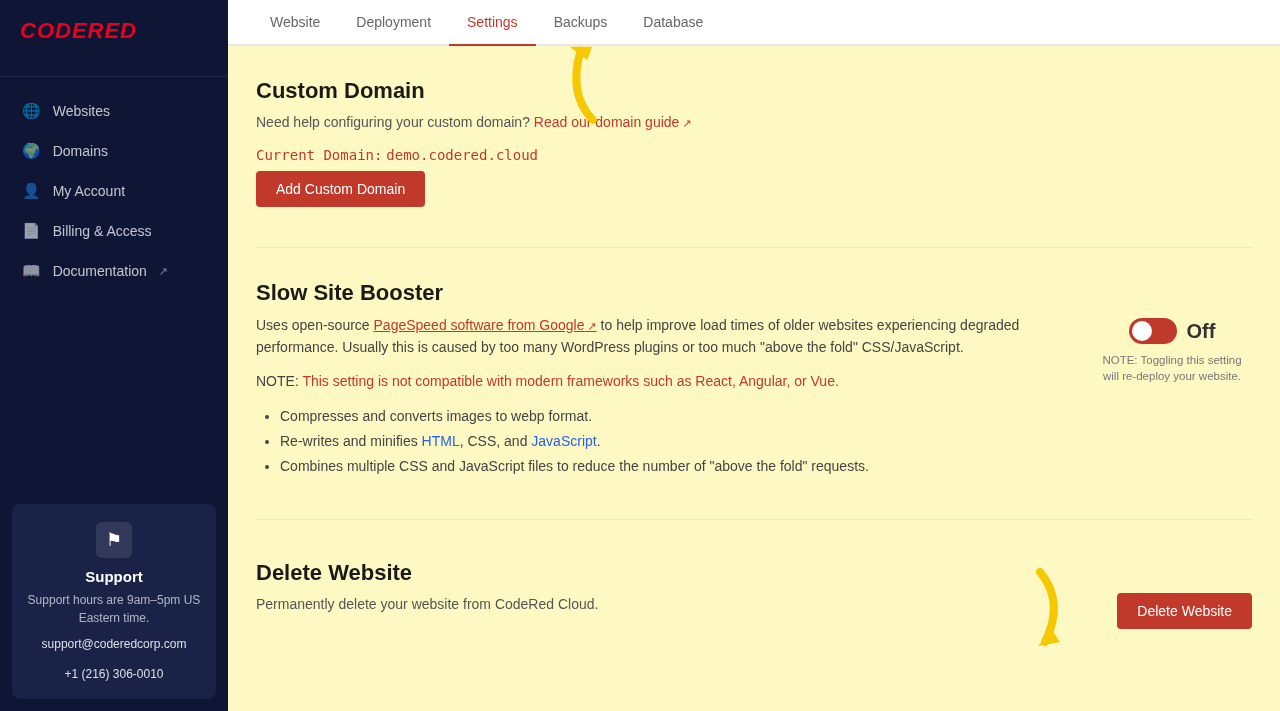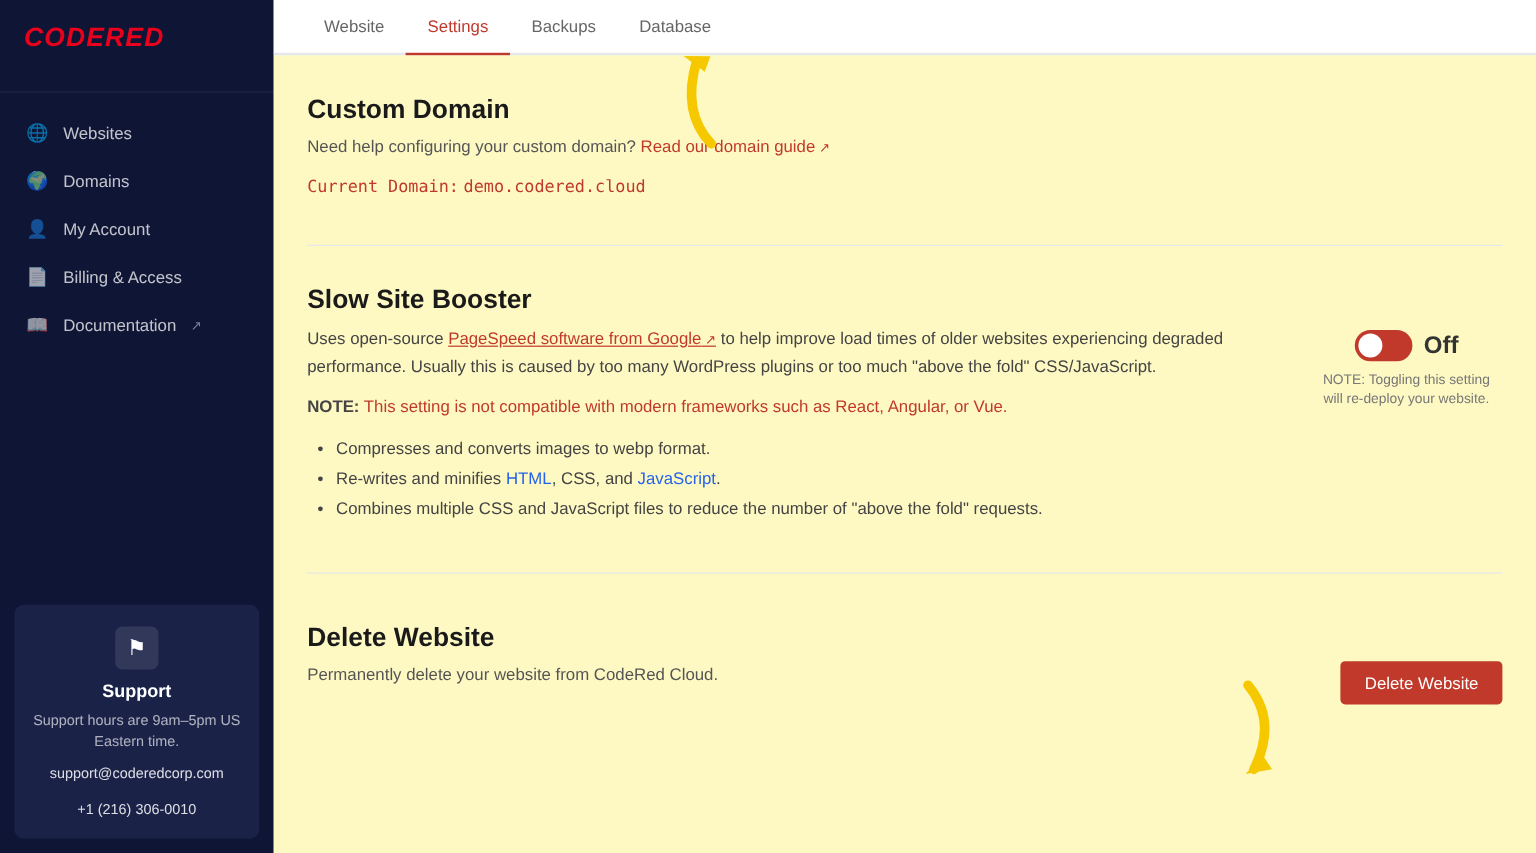--- a/index.html
+++ b/index.html
@@ -227,21 +227,21 @@
       margin-bottom: 12px;
     }
     .booster-desc a { color: #c0392b; }
 
     .note-text {
       font-size: 14px;
       color: #444;
       margin-bottom: 12px;
       line-height: 1.5;
     }
-    .note-text strong { font-weight: 700; }
+    .note-text strong { font-weight: 400; }
     .note-text .note-red { color: #c0392b; }
 
     .bullet-list {
       list-style: disc;
       padding-left: 24px;
       font-size: 14px;
       color: #444;
       line-height: 1.8;
     }
     .bullet-list li a { color: #2563eb; text-decoration: none; }
@@ -340,36 +340,38 @@
   <div style="position:absolute;bottom:55px;right:180px;z-index:20;pointer-events:none;">
     <svg width="90" height="90" viewBox="0 0 90 90" fill="none">
       <path d="M30 10 Q55 40 35 80" stroke="#f5c800" stroke-width="8" fill="none" stroke-linecap="round"></path>
       <polygon points="28,84 42,68 50,80" fill="#f5c800"></polygon>
     </svg>
   </div>
 
   <div class="main">
     <div class="tabs">
       <div class="tab">Website</div>
+      <div class="tab">Deployment</div>
       <div class="tab active">Settings</div>
       <div class="tab">Backups</div>
       <div class="tab">Database</div>
     </div>
 
     <div class="content">
 
       <div class="section">
         <div class="section-title">Custom Domain</div>
         <div class="section-desc">
           <span>Need help configuring your custom domain? </span><a href="#" class="ext-icon">Read our domain guide</a>
         </div>
         <div class="current-domain">
           <span>Current Domain:</span>
           <span style="color: rgb(192, 57, 43); font-family: monospace;">demo.codered.cloud</span>
         </div>
+        <button class="btn-red">Add Custom Domain</button>
       </div>
 
       <hr class="section-divider">
 
       <div class="section">
         <div class="section-title">Slow Site Booster</div>
         <div class="booster-section">
           <div class="booster-content">
             <div class="booster-desc">
               <span>Uses open-source </span><a href="#" class="ext-icon">PageSpeed software from Google</a><span> to help improve load times of older websites experiencing degraded performance. Usually this is caused by too many WordPress plugins or too much "above the fold" CSS/JavaScript.</span>

